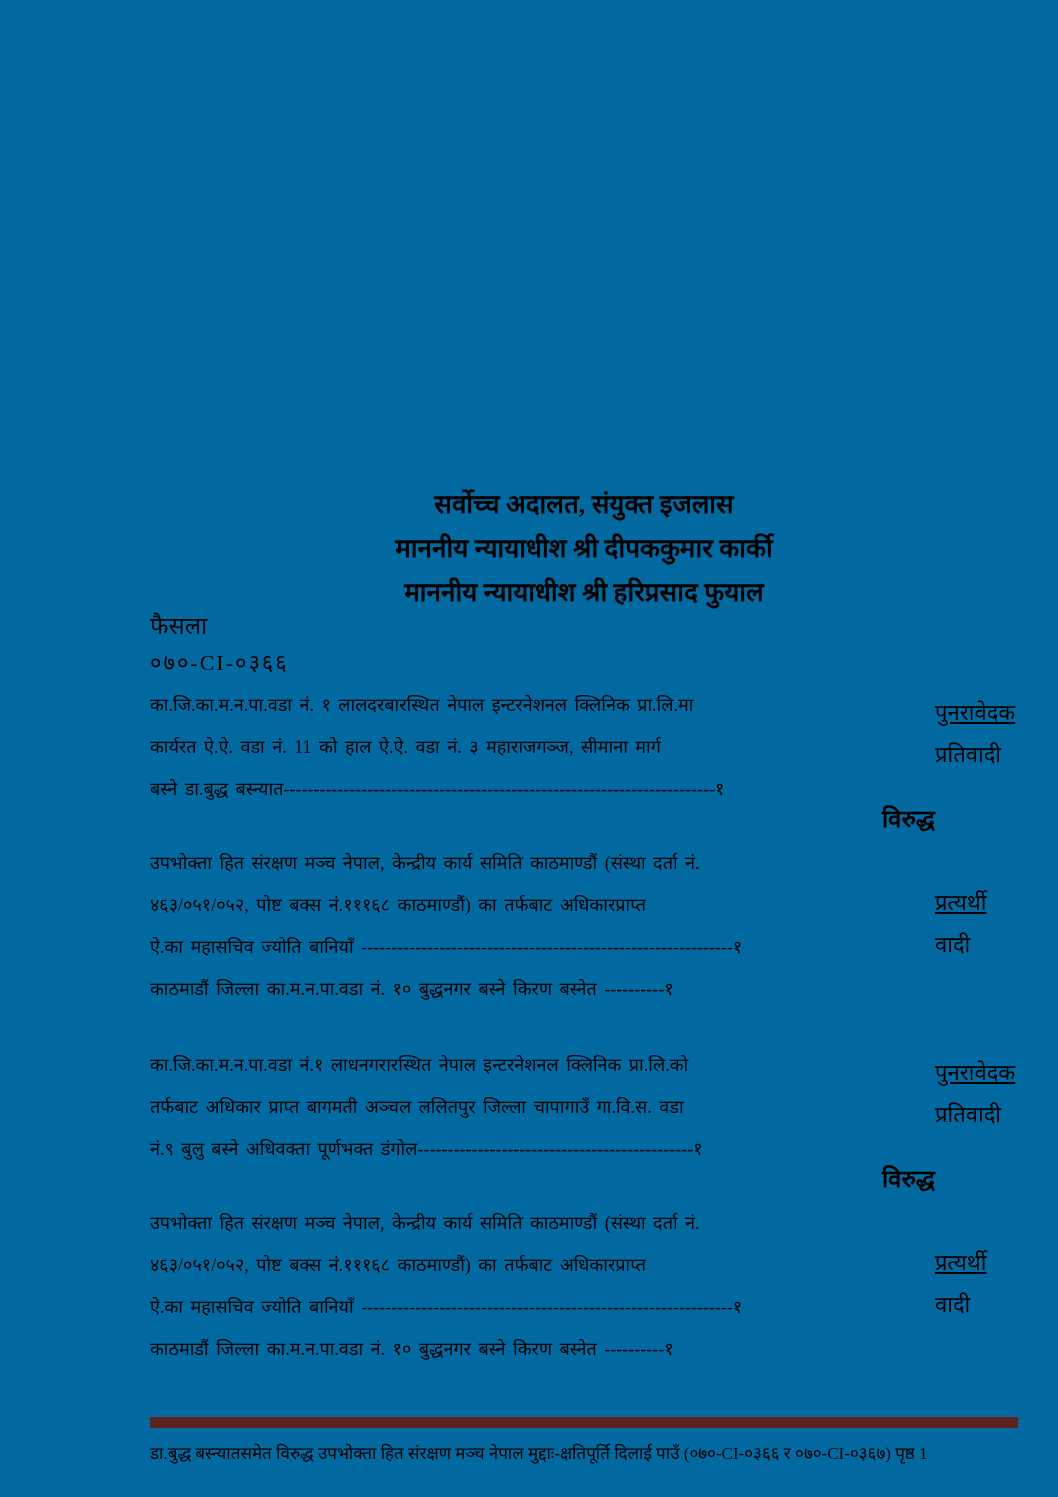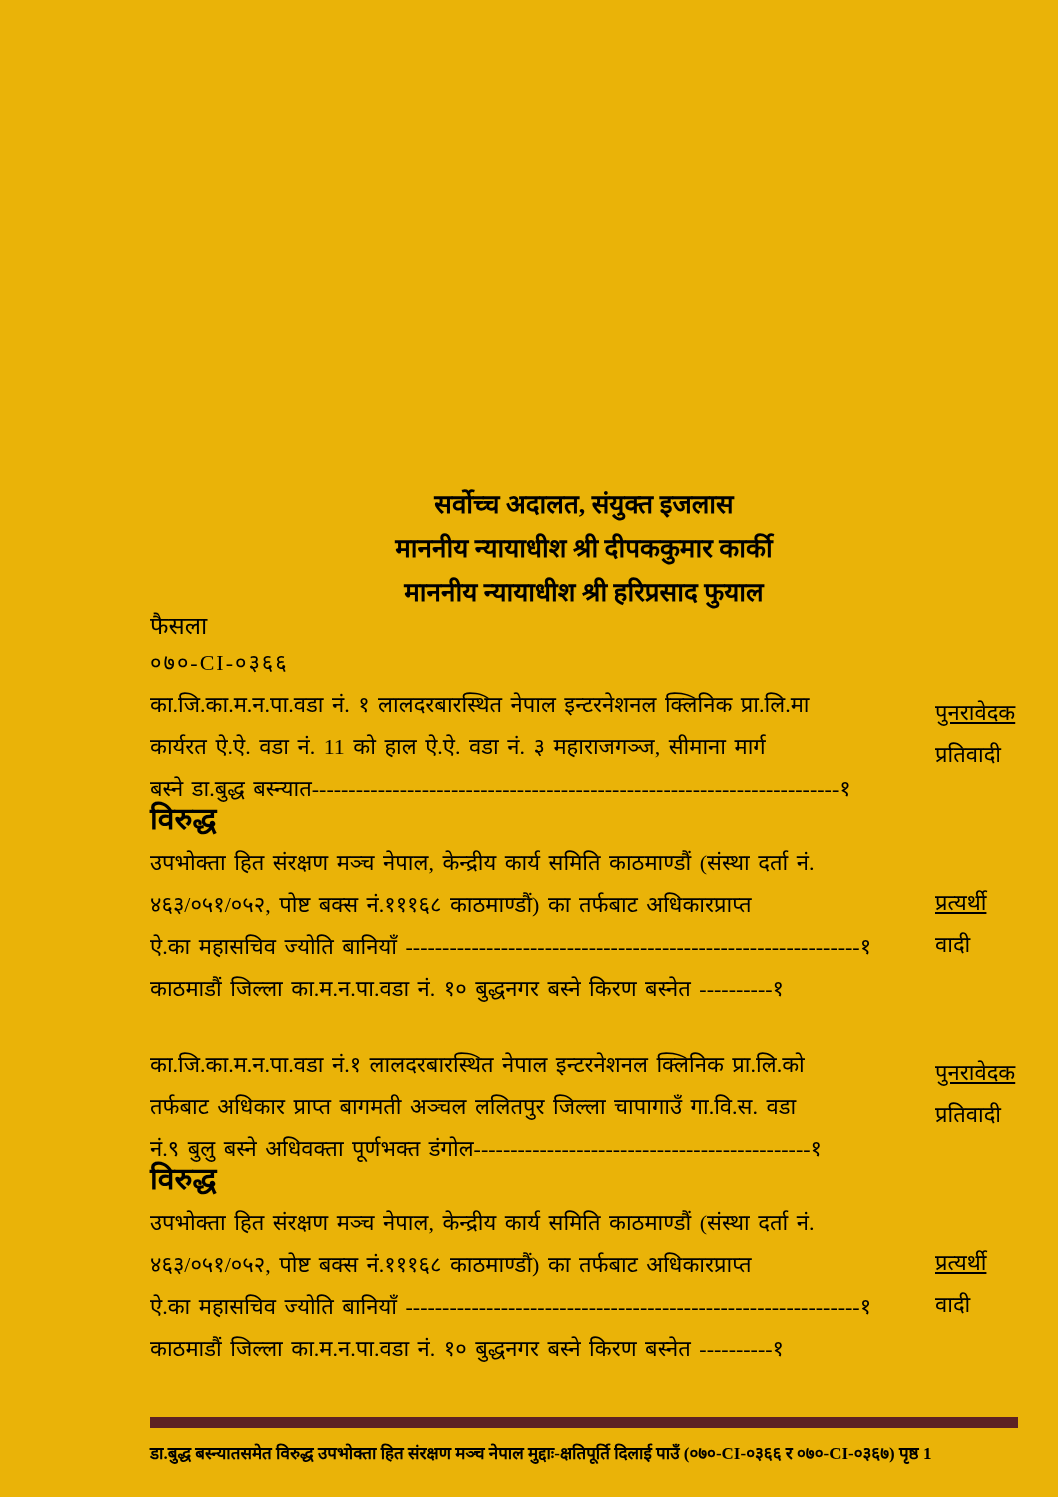--- a/index.html
+++ b/index.html
@@ -4,21 +4,21 @@
 <style>
   html, body {
     margin: 0;
     padding: 0;
     background: #ffffff;
   }
   .page {
     position: relative;
     width: 1058px;
     height: 1497px;
-    background: #eab308;
+    background: #0369a1;
     font-family: "Liberation Serif", "DejaVu Serif", serif;
     color: #000000;
     overflow: hidden;
   }
   .abs { position: absolute; }
 
   .header-line {
     left: 150px;
     width: 868px;
     text-align: center;
@@ -43,59 +43,59 @@
     line-height: 30px;
   }
   .party-row {
     left: 150px;
     width: 880px;
   }
   .para {
     width: 785px;
   }
   .para .line {
-    font-size: 22px;
+    font-size: 18px;
     line-height: 42px;
     white-space: nowrap;
     overflow: hidden;
     word-spacing: 3px;
   }
   .labels {
     position: absolute;
     left: 785px;
     width: 95px;
     text-align: left;
     font-size: 22px;
     line-height: 42px;
   }
   .labels .role { text-decoration: underline; }
   .labels-o1 { top: 8px; }
   .labels-o2 { top: 40px; }
 
   .vs-heading {
     left: 150px;
     width: 785px;
-    text-align: left;
-    font-size: 30px;
+    text-align: right;
+    font-size: 24px;
     font-weight: bold;
     line-height: 32px;
   }
 
   .footer-bar {
     left: 150px;
     top: 1417px;
     width: 868px;
     height: 11px;
   }
   .footer-text {
     left: 150px;
     top: 1441px;
     width: 880px;
     font-size: 17px;
-    font-weight: bold;
+    font-weight: normal;
     white-space: nowrap;
     line-height: 26px;
   }
 </style>
 </head>
 <body>
 
 <div class="page">
 
   <div class="abs header-line" style="top:488px">सर्वोच्च अदालत,  संयुक्त इजलास</div>
@@ -128,21 +128,21 @@
     </div>
     <div class="labels labels-o2">
       <div class="role">प्रत्यर्थी</div>
       <div class="party">वादी</div>
     </div>
   </div>
 
 
   <div class="abs party-row" style="top:1044px">
     <div class="para">
-      <div class="line">का.जि.का.म.न.पा.वडा नं.१ लालदरबारस्थित नेपाल इन्टरनेशनल क्लिनिक प्रा.लि.को</div>
+      <div class="line">का.जि.का.म.न.पा.वडा नं.१ लाधनगरारस्थित नेपाल इन्टरनेशनल क्लिनिक प्रा.लि.को</div>
       <div class="line">तर्फबाट अधिकार प्राप्त बागमती अञ्चल ललितपुर जिल्ला चापागाउँ गा.वि.स. वडा</div>
       <div class="line">नं.९ बुलु बस्ने अधिवक्ता पूर्णभक्त डंगोल----------------------------------------------१</div>
     </div>
     <div class="labels labels-o1">
       <div class="role">पुनरावेदक</div>
       <div class="party">प्रतिवादी</div>
     </div>
   </div>
 
   <div class="abs vs-heading" style="top:1163px">विरुद्ध</div>

